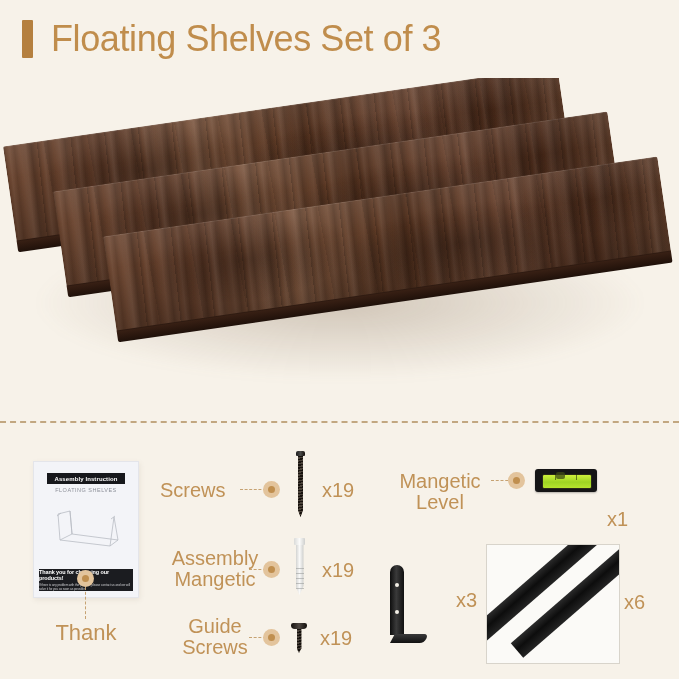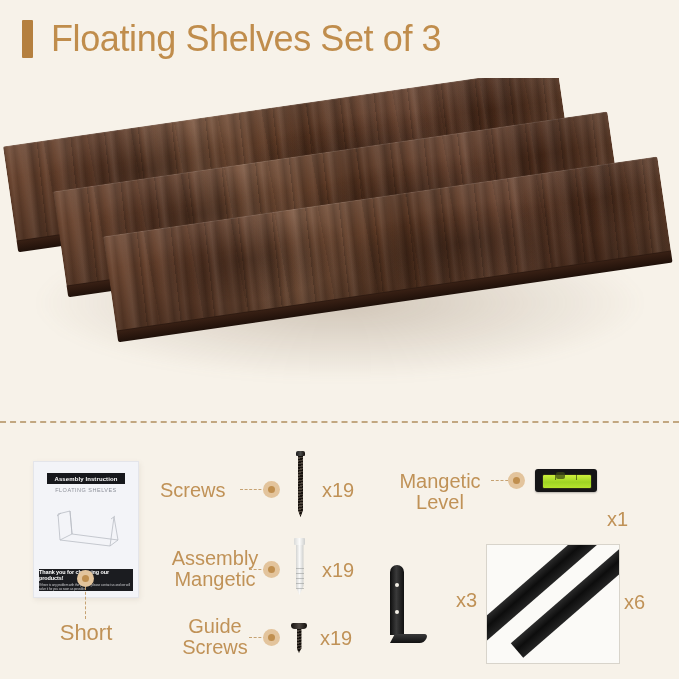--- a/index.html
+++ b/index.html
@@ -252,21 +252,21 @@
           <path d="M9 16 L13 13 M63 19 L67 16"></path>
         </g>
       </svg>
       <div class="bk-foot">
         <div class="bk-foot-1">Thank you for choosing our products!</div>
         <div class="bk-foot-2">If there is any problem with the product, please contact us and we will solve it for you as soon as possible.</div>
       </div>
     </div>
     <div class="dot" style="left:77px;top:146px;"></div>
     <div class="leader-v" style="left:85px;top:163px;height:32px;"></div>
-    <div class="label center" style="left:36px;top:197px;width:100px;font-size:22px;">Short</div>
+    <div class="label center" style="left:36px;top:197px;width:100px;font-size:22px;">Thank</div>
 
     <div class="label" style="left:160px;top:56px;">Screws</div>
     <div class="leader-h" style="left:240px;top:65px;width:26px;"></div>
     <div class="dot" style="left:263px;top:57px;"></div>
     <div class="part screw-long" style="left:296px;top:27px;">
       <div class="head"></div>
         <div class="shaft"></div>
     </div>
     <div class="qty" style="left:322px;top:55px;">x19</div>
 

